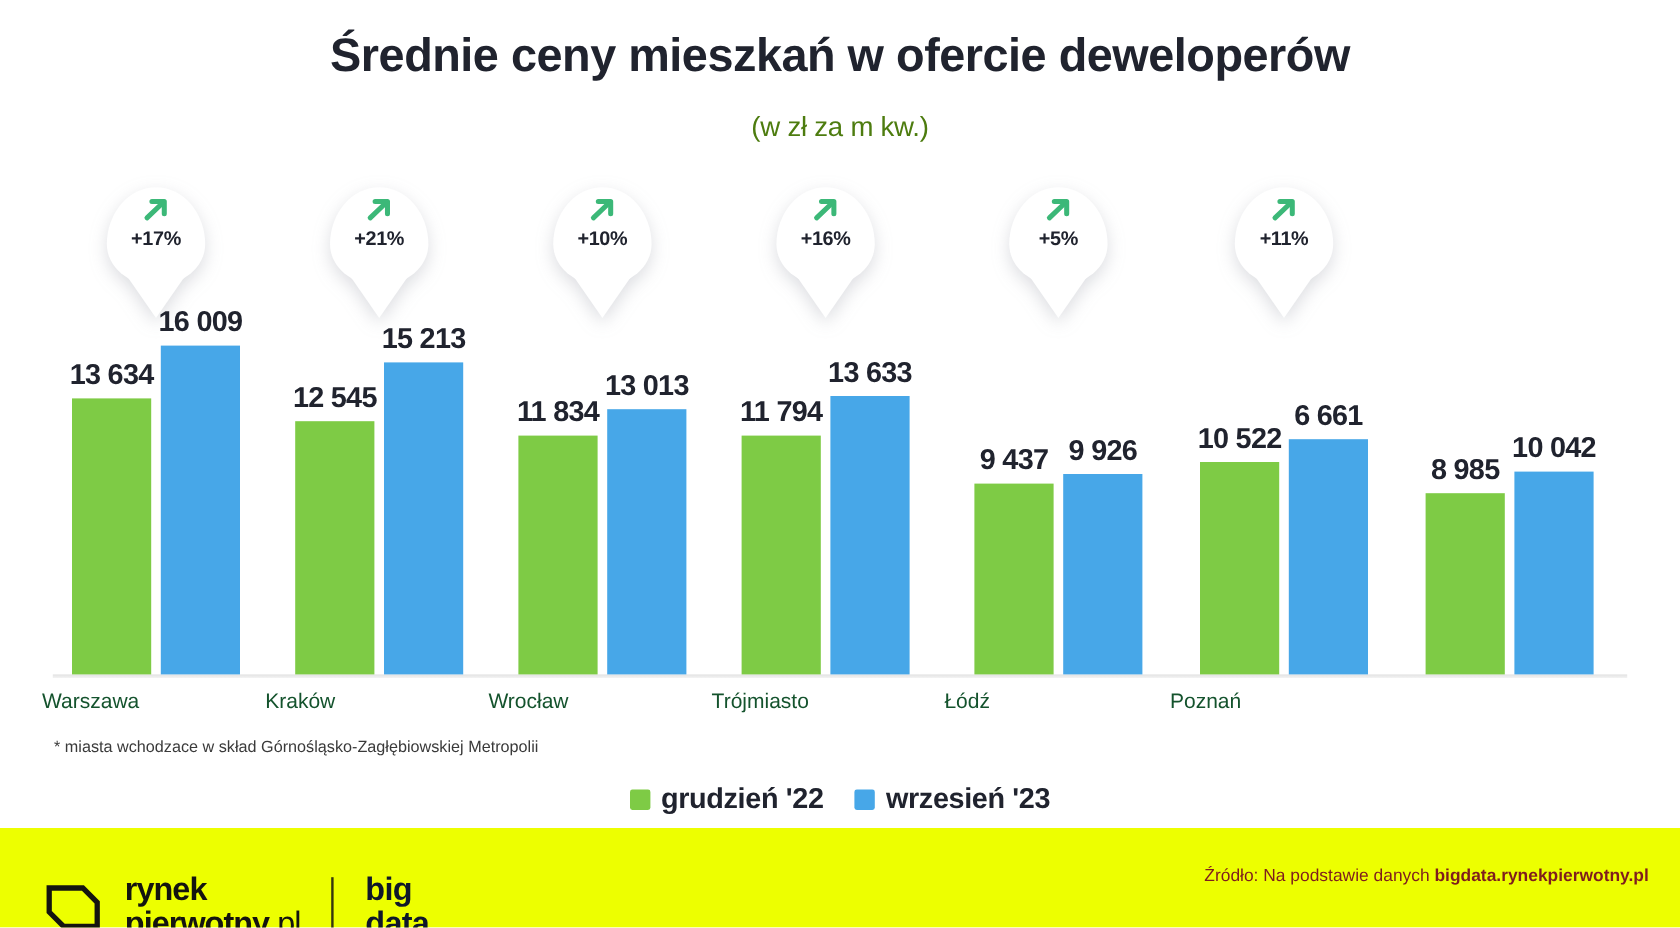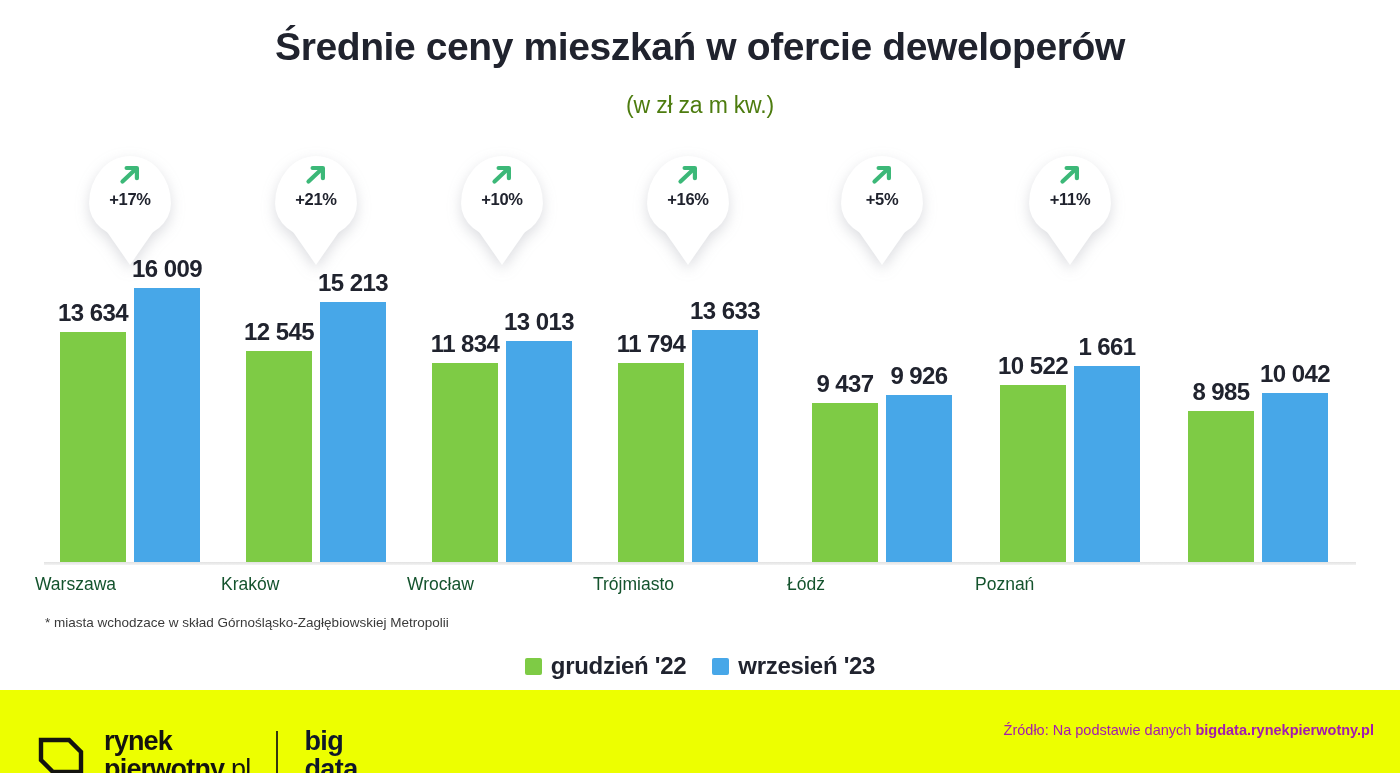--- a/index.html
+++ b/index.html
@@ -96,21 +96,21 @@
     font-size: 27px; font-weight: 800; color: #14140f; line-height: 1.02;
     letter-spacing: -0.8px;
   }
   .logo-word .pl { font-weight: 400; }
   .brand-sep { width: 2px; height: 50px; background: #14140f; opacity: .85; margin: 0 6px; }
   .bigdata-word {
     font-size: 27px; font-weight: 700; color: #0f172a; line-height: 1.02; letter-spacing: -0.6px;
   }
   .source {
     position: absolute; right: 26px; top: 32px;
-    font-size: 14.5px; color: #a21caf; font-weight: 400;
+    font-size: 14.5px; color: #7f1d1d; font-weight: 400;
   }
   .source b { font-weight: 800; }
 </style>
 </head>
 <body>
 
 <div id="page">
 
   <div class="title-block">
     <div class="title-main">Średnie ceny mieszkań w ofercie deweloperów</div>
@@ -228,21 +228,21 @@
                 <path d="M9.6 5.0 H19.9 V15.2" stroke="#3cb878" stroke-width="4.2" stroke-linecap="round" stroke-linejoin="round" fill="none"></path>
               </svg>
               <span class="pin-pct">+11%</span>
             </div>
           </div>
           <div class="bars">
             <div class="bar bar-a" style="height:177px">
               <span class="bar-val">10 522</span>
             </div>
             <div class="bar bar-b" style="height:196px">
-              <span class="bar-val">1 661</span>
+              <span class="bar-val">6 661</span>
             </div>
           </div>
           <div class="cat-label">Poznań</div>
         </div>
         <div class="group" style="left: 1188px; width: 140px;">
           <div class="bars">
             <div class="bar bar-a" style="height:151px">
               <span class="bar-val">8 985</span>
             </div>
             <div class="bar bar-b" style="height:169px">

